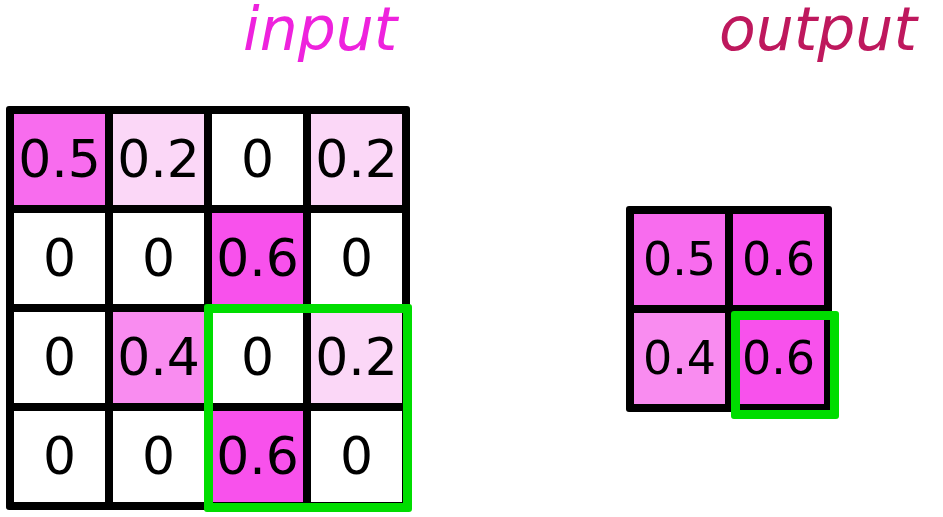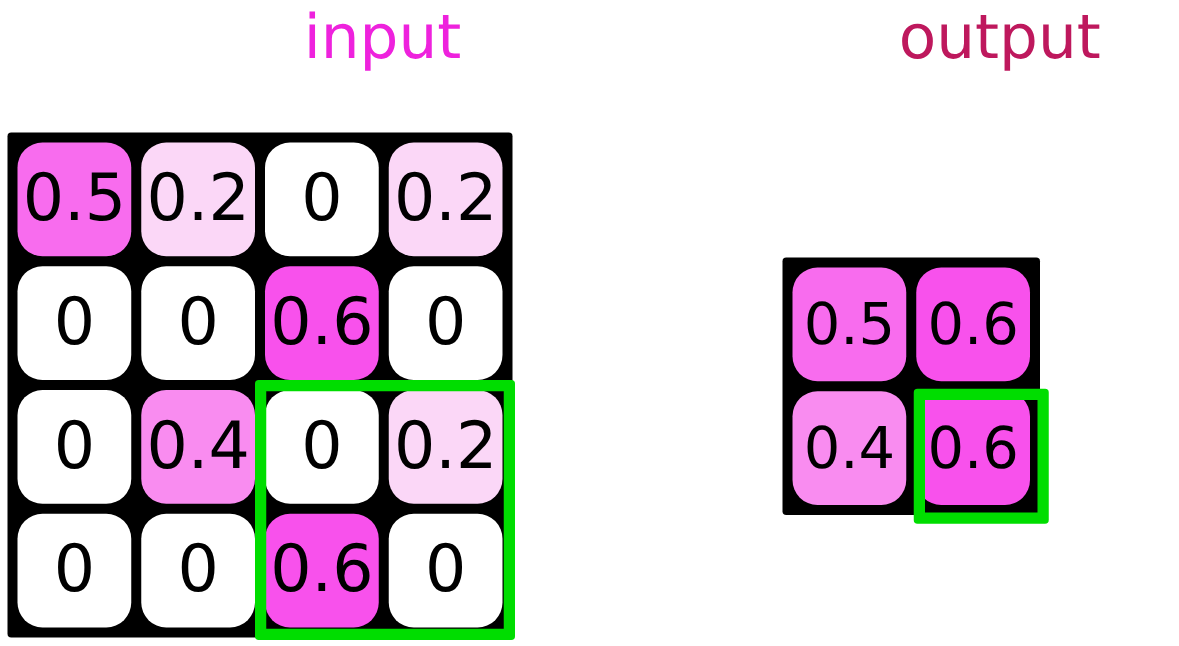--- a/index.html
+++ b/index.html
@@ -11,26 +11,27 @@
     width: 943px;
     height: 517px;
     position: relative;
     overflow: hidden;
     font-family: "DejaVu Sans", sans-serif;
   }
 
   
   .title {
     position: absolute;
-    font-size: 49px;
+    font-size: 60px;
     line-height: 55px;
     color: #ee22dd;
     font-weight: 400;
     white-space: nowrap;
     letter-spacing: 0px;
+    font-style: italic;
   }
   #title-input  { left: 243px; top: 2px; }
   #title-output { left: 719px; top: 2px; }
 
   
   .grid {
     position: absolute;
     background: #000000;
     display: grid;
     box-sizing: border-box;
@@ -62,21 +63,20 @@
     position: relative;
     display: flex;
     align-items: center;
     justify-content: center;
     font-size: 52px;
     line-height: 52px;
     color: #000000;
     background: #ffffff;
     box-sizing: border-box;
     overflow: visible;
-    border-radius: 20px;
   }
   .output-grid .cell { font-size: 46px; line-height: 46px; }
 
   .cell-value {
     position: relative;
     z-index: 2;
     transform: translateY(-1px);
     white-space: nowrap;
   }
 

